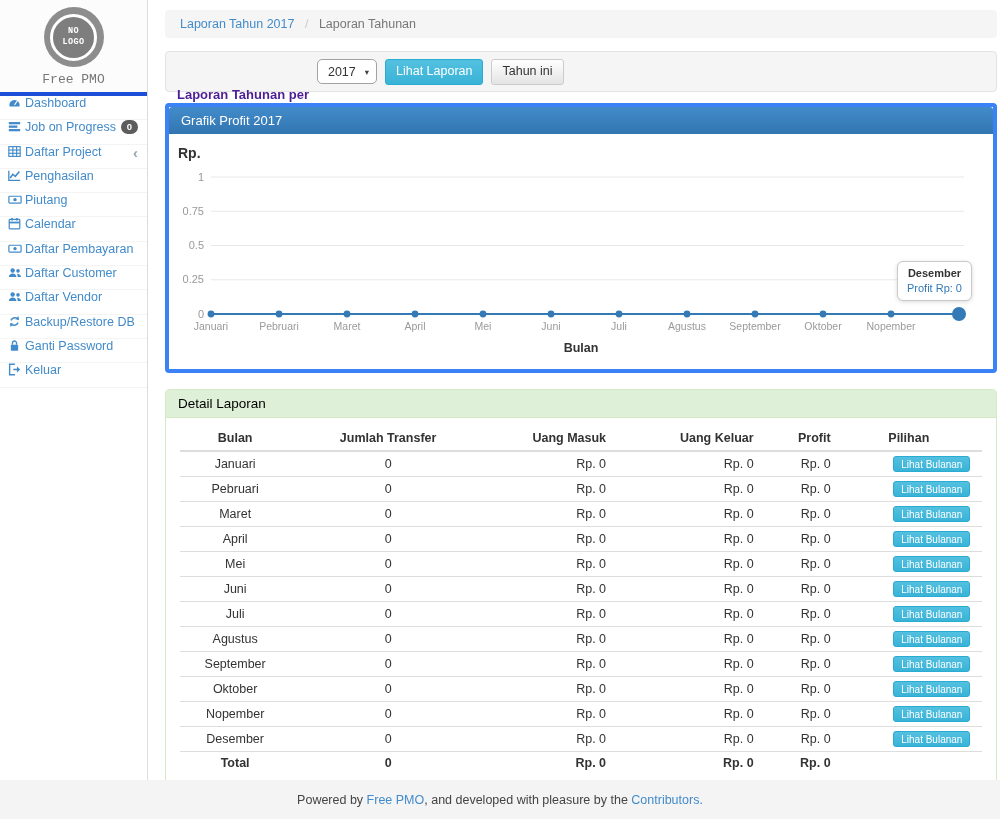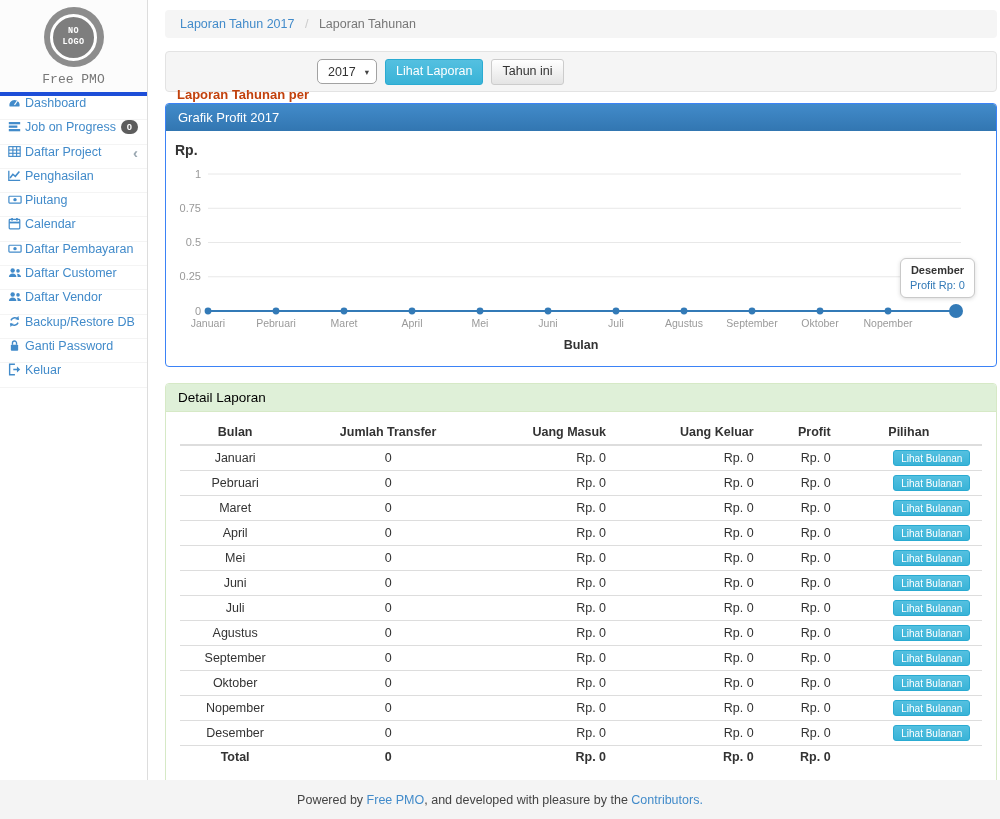--- a/index.html
+++ b/index.html
@@ -50,36 +50,36 @@
     background:#f5f5f5; border-radius:4px; padding:7px 15px; margin-bottom:13px;
     font-size:12.5px; color:#777;
   }
   .breadcrumb .bc-link { color:#428bca; cursor:pointer; }
   .breadcrumb .bc-sep { color:#ccc; margin:0 7px; }
 
   .filter-panel {
     background:#f5f5f5; border:1px solid #e3e3e3; border-radius:4px;
     padding:7px 11px; margin-bottom:11px; display:flex; align-items:center; gap:8px; height:41px;
   }
-  .filter-label { color:#c2410c; font-weight:bold; font-size:13px;margin-top:45px; }
+  .filter-label { color:#4c1d95; font-weight:bold; font-size:13px;margin-top:45px; }
   .year-select {
     background:#fff; border:1px solid #a2a2a2; border-radius:5px; height:25px;
     display:inline-flex; align-items:center; gap:9px; padding:0 7px 0 10px;
     font-size:12.5px; color:#333; cursor:pointer;
   }
   .caret { font-size:8.5px; color:#444; }
   .btn {
     border-radius:3px; font-size:12.5px; padding:0 10px; height:26px;
     display:inline-flex; align-items:center; cursor:pointer; line-height:1;
   }
   .btn-info { background:linear-gradient(#54c0e0,#39b3d7); border:1px solid #2aabd2; color:#fff; }
   .btn-default { background:linear-gradient(#ffffff,#e4e4e4); border:1px solid #ccc; color:#333; }
 
   .panel { border-radius:4px; margin-bottom:16px; background:#fff; }
-  .panel-primary { border:1px solid #3b82f6; }
+  .panel-primary { border:4px solid #3b82f6; }
   .panel-primary .panel-heading {
     background:linear-gradient(#428bca,#3276b1); color:#fff; padding:6px 12px;
     font-size:13px; border-radius:3px 3px 0 0;
   }
   .chart-body { position:relative; height:235px; border-radius:0 0 3px 3px; }
   .chart-ylabel { position:absolute; left:9px; top:11px; font-weight:bold; font-size:14px; color:#333; }
   .chart-xlabel { position:absolute; left:0; right:0; top:207px; text-align:center; font-weight:bold; font-size:12.5px; color:#333; }
   .chart-svg text { font-family:"Liberation Sans", sans-serif; }
   .chart-tooltip {
     position:absolute; right:21px; top:127px; background:#fff; border:1px solid #c9c9c9;

